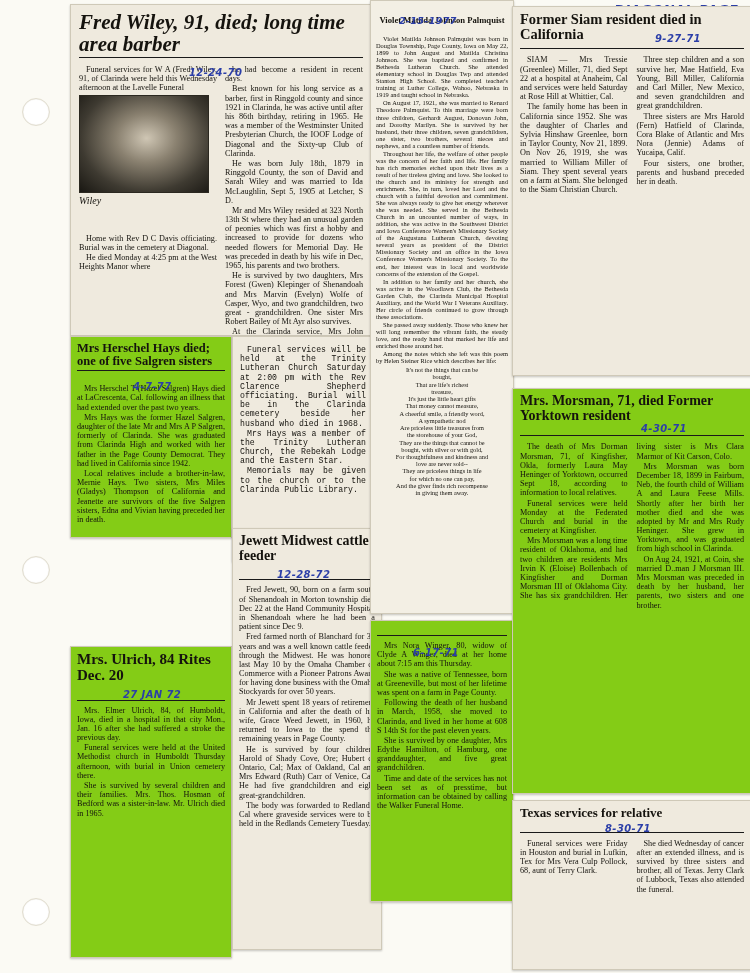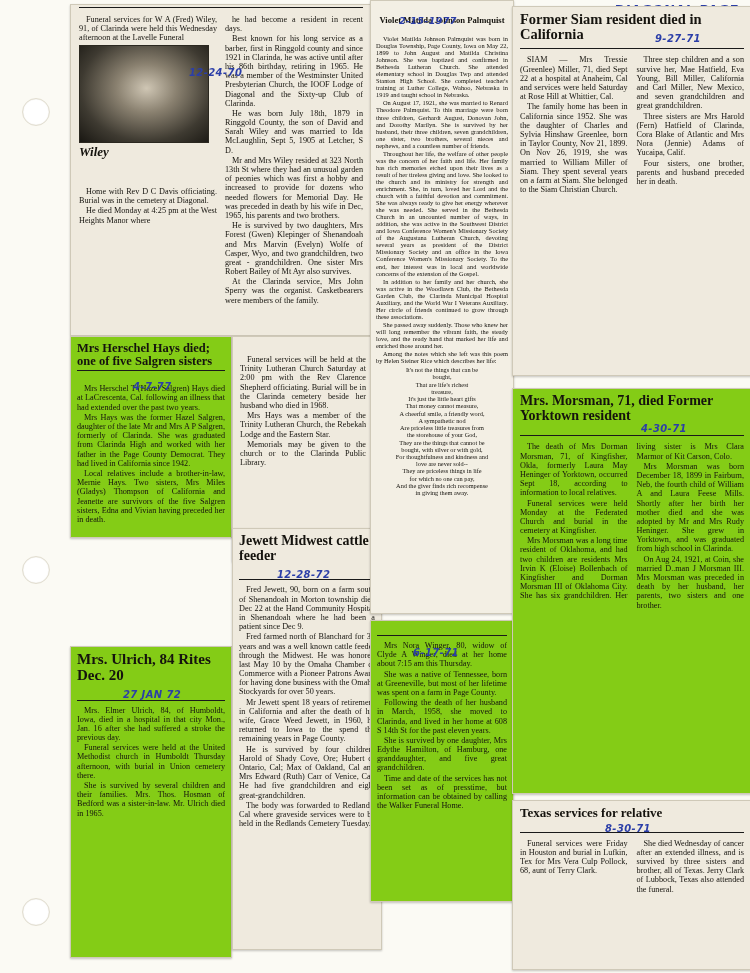--- a/index.html
+++ b/index.html
@@ -49,21 +49,21 @@
   .ink{
     color:#2b3ea8;
     font-family:"DejaVu Sans", sans-serif;
     font-style:italic;
     font-weight:bold;
     position:absolute;
     letter-spacing:.4px;
   }
   .ink.small{font-size:10px}
   .rule{height:1px;background:#1a1a1a;margin:2px 0 3px 0;}
-  .caption{font-size:13px;font-style:italic;font-weight:bold;}
+  .caption{font-size:10px;font-style:italic;}
 
   
   #c-wiley{left:70px;top:4px;width:300px;height:330px;}
   #c-wiley .hl{font-size:21px;padding:6px 8px 0 8px;font-style:italic;}
   #wiley-cols{display:flex;gap:8px;padding:4px 8px 6px 8px;}
   #wiley-cols .col{width:50%;}
   .photo{
     width:128px;height:96px;margin:2px 0 2px 0;
     background:linear-gradient(160deg,#7a7263 0%,#4c463c 45%,#201d18 100%);
     border:1px solid #2b2820;
@@ -107,20 +107,21 @@
 
 <div class="page">
 
   <div class="hole h1"></div>
   <div class="hole h2"></div>
   <div class="hole h3"></div>
 
   <div class="ink" style="left:614px;top:2px;font-size:13px;">DIAGONAL PAGE</div>
 
   <div class="clip" id="c-wiley">
+    <div class="hl">Fred Wiley, 91, died; long time area barber</div>
     <div style="padding:0 8px;">
         <div class="rule"></div>
       </div>
     <div class="ink small" style="left:118px;top:62px;">12-24-70</div>
     <div id="wiley-cols">
       <div class="col body">
         <p>Funeral services for W A (Fred) Wiley, 91, of Clarinda were held this Wednesday afternoon at the Lavelle Funeral</p>
         <div class="photo">
             <div class="photo-inner"></div>
           </div>
@@ -146,21 +147,21 @@
       </div>
     <div class="ink small" style="left:62px;top:44px;">4-7-77</div>
     <div class="body" style="padding:10px 6px 4px 6px;">
       <p>Mrs Herschel T (Hazel Salgren) Hays died at LaCrescenta, Cal. following an illness that had extended over the past two years.</p>
       <p>Mrs Hays was the former Hazel Salgren, daughter of the late Mr and Mrs A P Salgren, formerly of Clarinda. She was graduated from Clarinda High and worked with her father in the Page County Democrat. They had lived in California since 1942.</p>
       <p>Local relatives include a brother-in-law, Mernie Hays. Two sisters, Mrs Miles (Gladys) Thompson of California and Jeanette are survivors of the five Salgren sisters, Edna and Vivian having preceded her in death.</p>
     </div>
   </div>
 
   <div class="clip" id="c-salgren-right">
-    <div class="body" style="padding:18px 7px;">
+    <div class="body" style="padding:8px 7px;font-family:Liberation Mono, monospace;">
       <p>Funeral services will be held at the Trinity Lutheran Church Saturday at 2:00 pm with the Rev Clarence Shepherd officiating. Burial will be in the Clarinda cemetery beside her husband who died in 1968.</p>
       <p>Mrs Hays was a member of the Trinity Lutheran Church, the Rebekah Lodge and the Eastern Star.</p>
       <p>Memorials may be given to the church or to the Clarinda Public Library.</p>
     </div>
   </div>
 
   <div class="clip grey" id="c-ulrich">
     <div class="hl">Mrs. Ulrich, 84 Rites Dec. 20</div>
     <div class="ink small" style="left:52px;top:42px;">27 JAN 72</div>
     <div style="padding:0 6px;">

